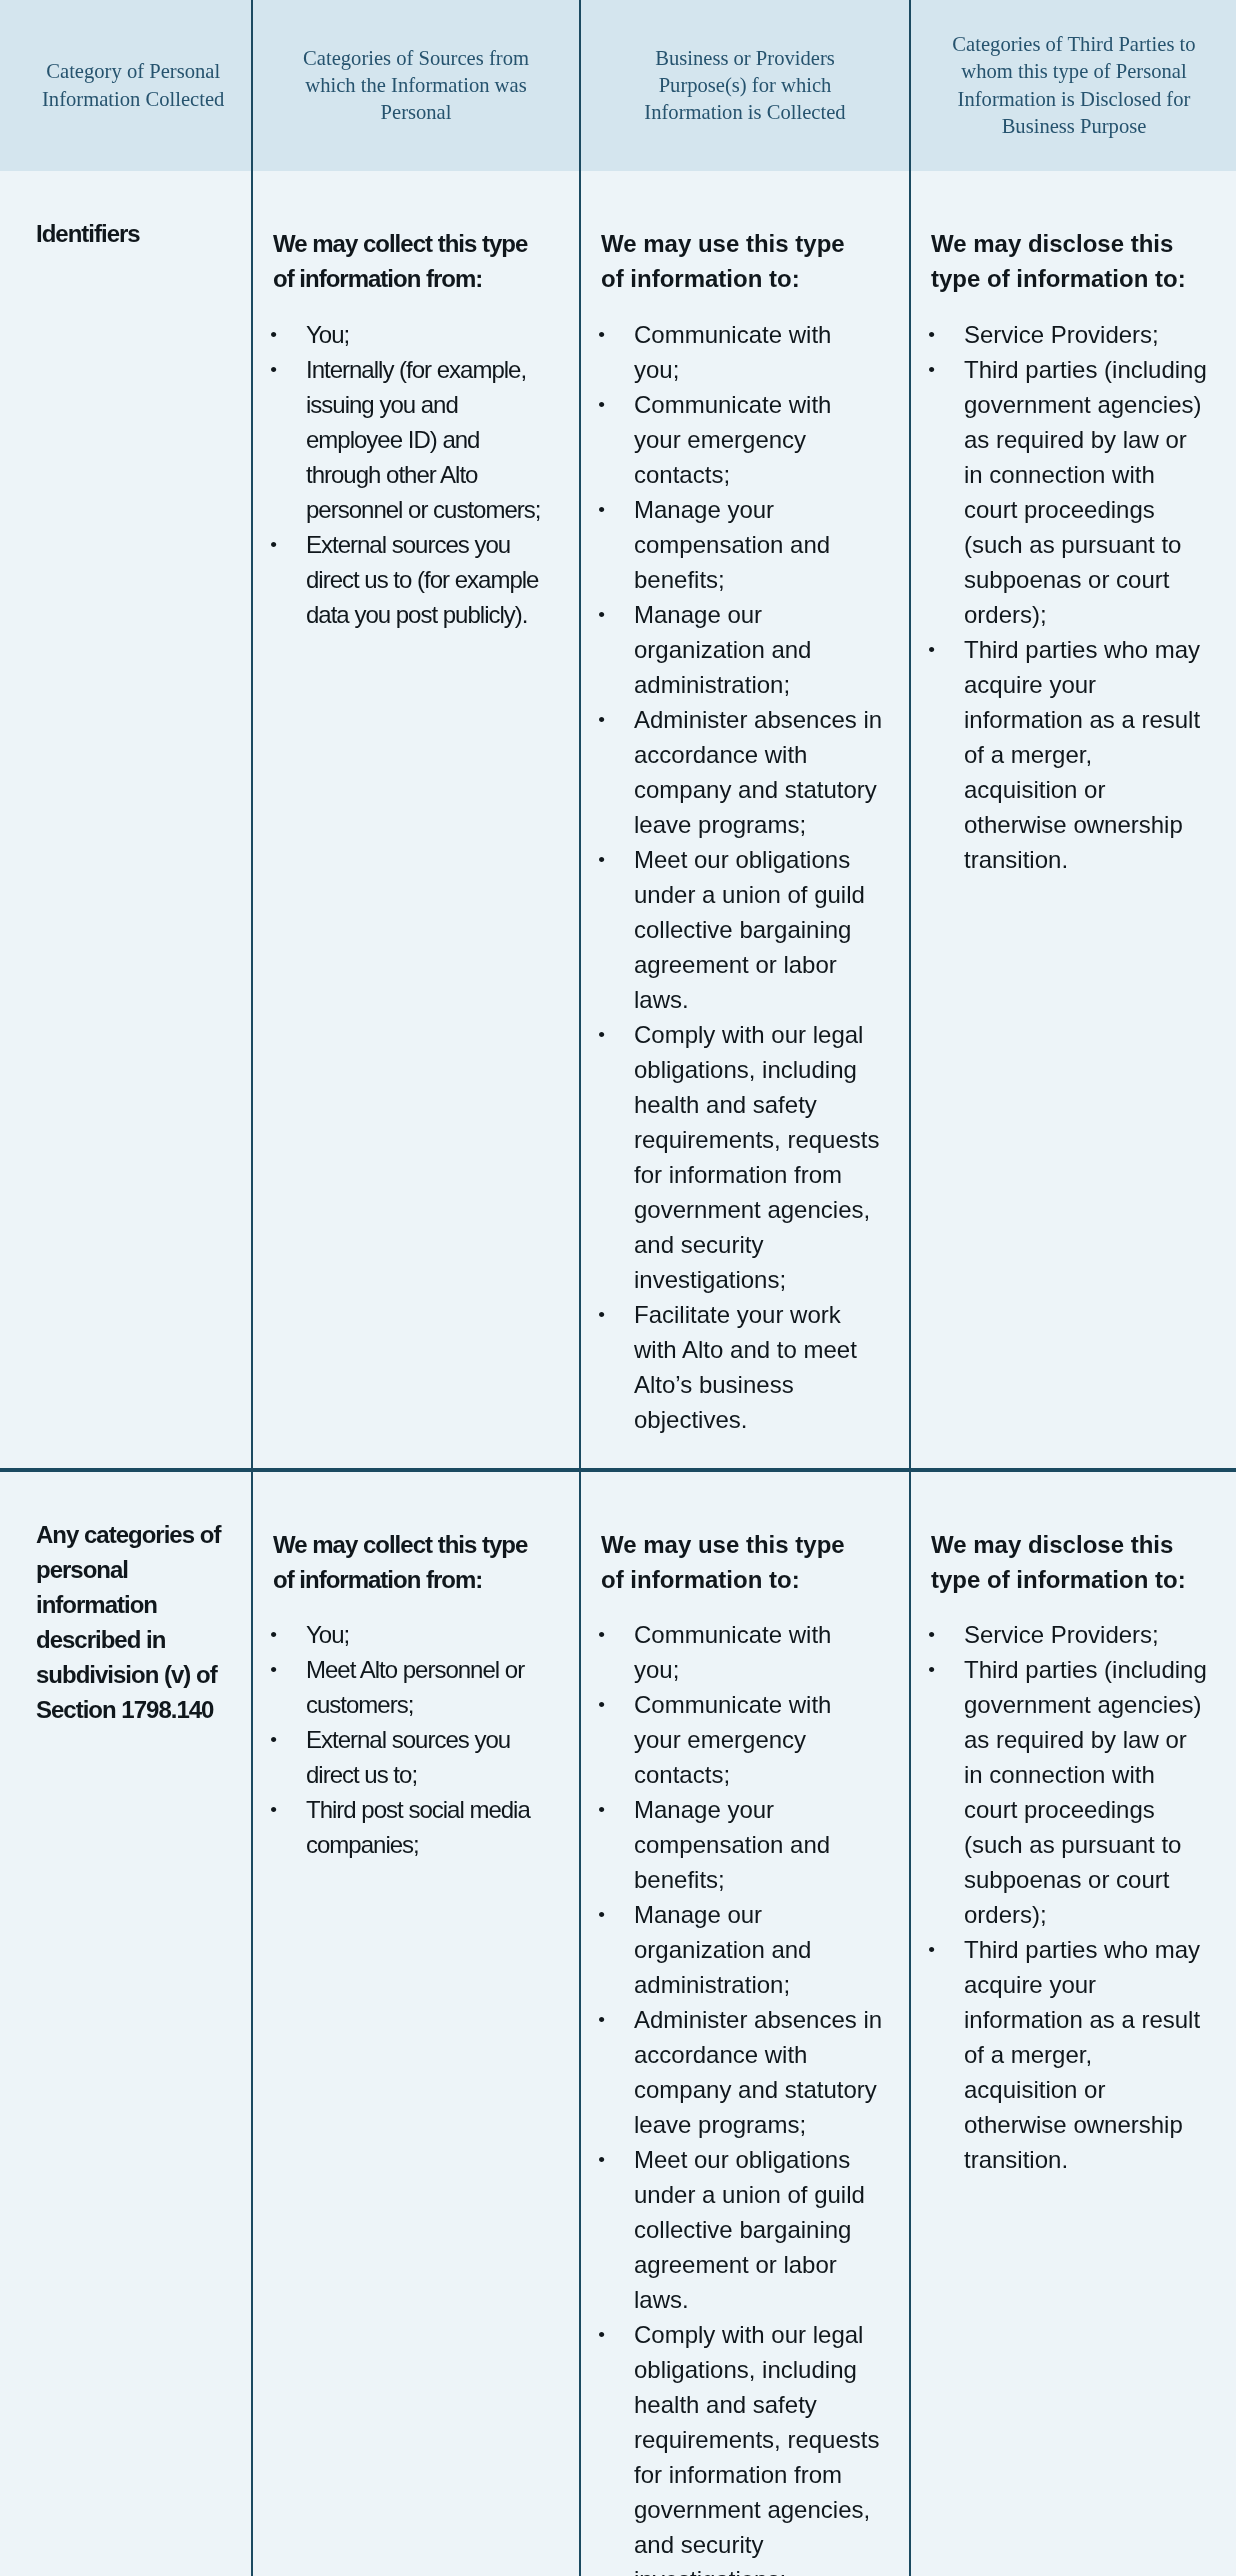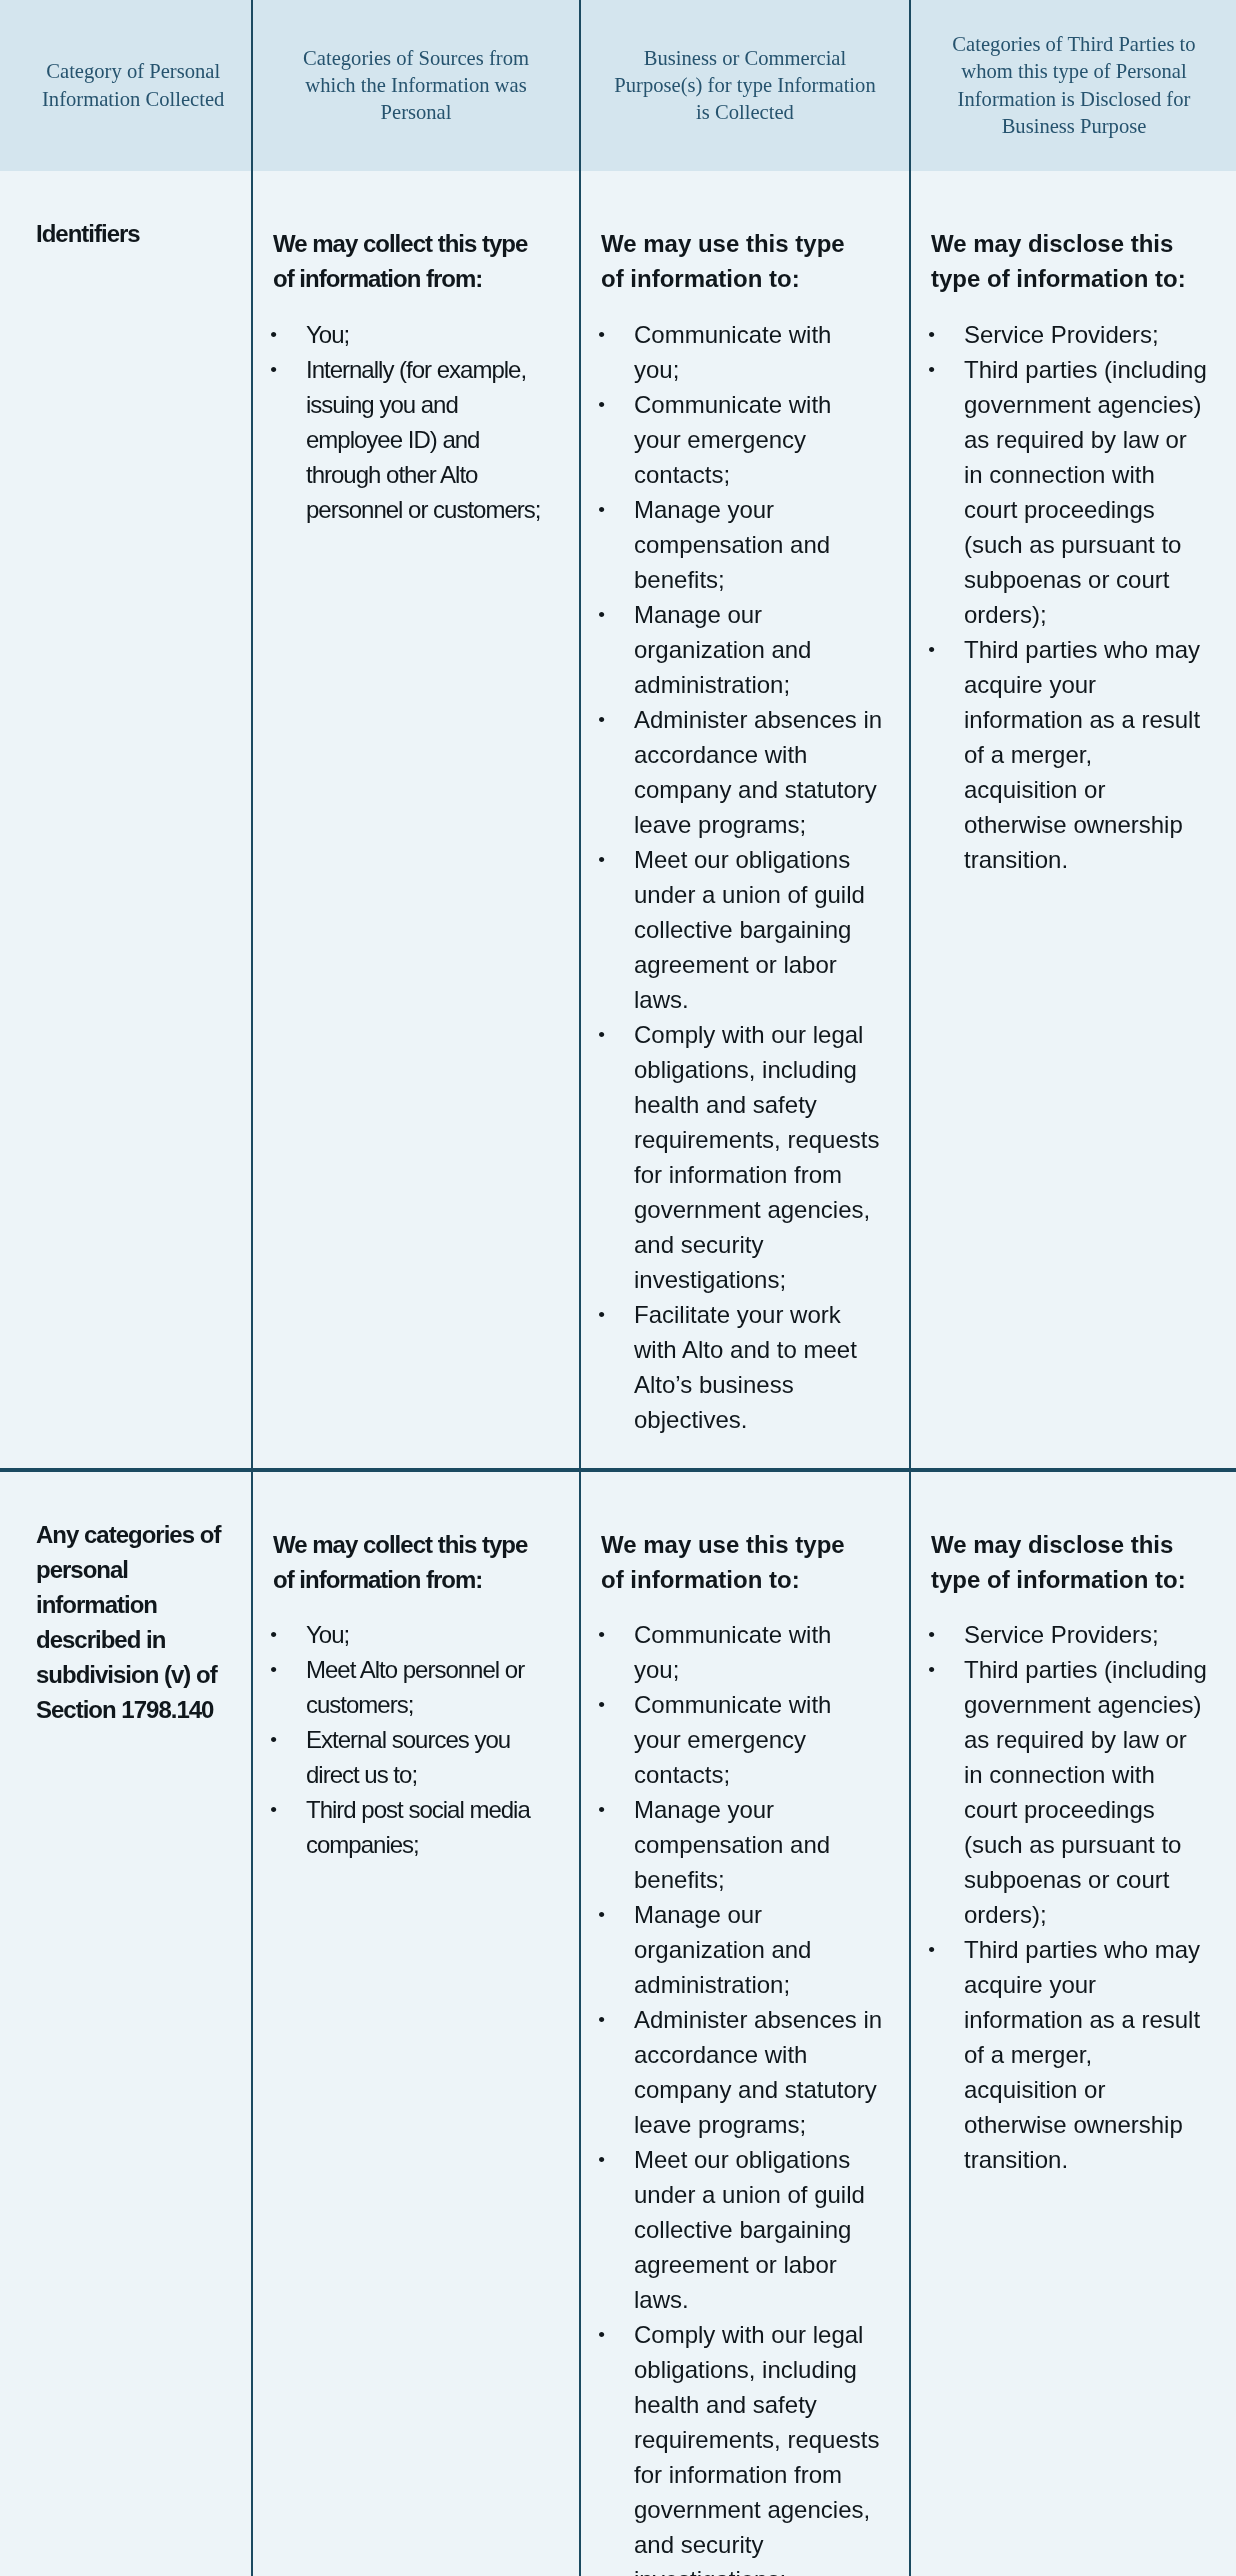--- a/index.html
+++ b/index.html
@@ -77,32 +77,33 @@
     font-size:0.8em;
   }
 </style>
 </head>
 <body>
 
 <div class="table">
   <div class="row header-row">
     <div class="cell c1">Category of Personal Information Collected</div>
     <div class="cell">Categories of Sources from which the Information was Personal</div>
-    <div class="cell">Business or Commercial Purpose(s) for type Information is Collected</div>
+    <div class="cell">Business or Providers Purpose(s) for which Information is Collected</div>
     <div class="cell">Categories of Third Parties to whom this type of Personal Information is Disclosed for Business Purpose</div>
   </div>
   <div id="rows">
       <div class="row">
         <div class="cell c1 category">Identifiers</div>
         <div class="cell condensed">
           <div class="block">
             <p class="cell-heading">We may collect this type of information from:</p>
             <ul class="bullets">
               <li>You;</li>
               <li>Internally (for example, issuing you and employee ID) and through other Alto personnel or customers;</li>
+              <li>External sources you direct us to (for example data you post publicly).</li>
             </ul>
           </div>
         </div>
         <div class="cell">
           <div class="block">
             <p class="cell-heading">We may use this type of information to:</p>
             <ul class="bullets">
               <li>Communicate with you;</li>
               <li>Communicate with your emergency contacts;</li>
               <li>Manage your compensation and benefits;</li>

